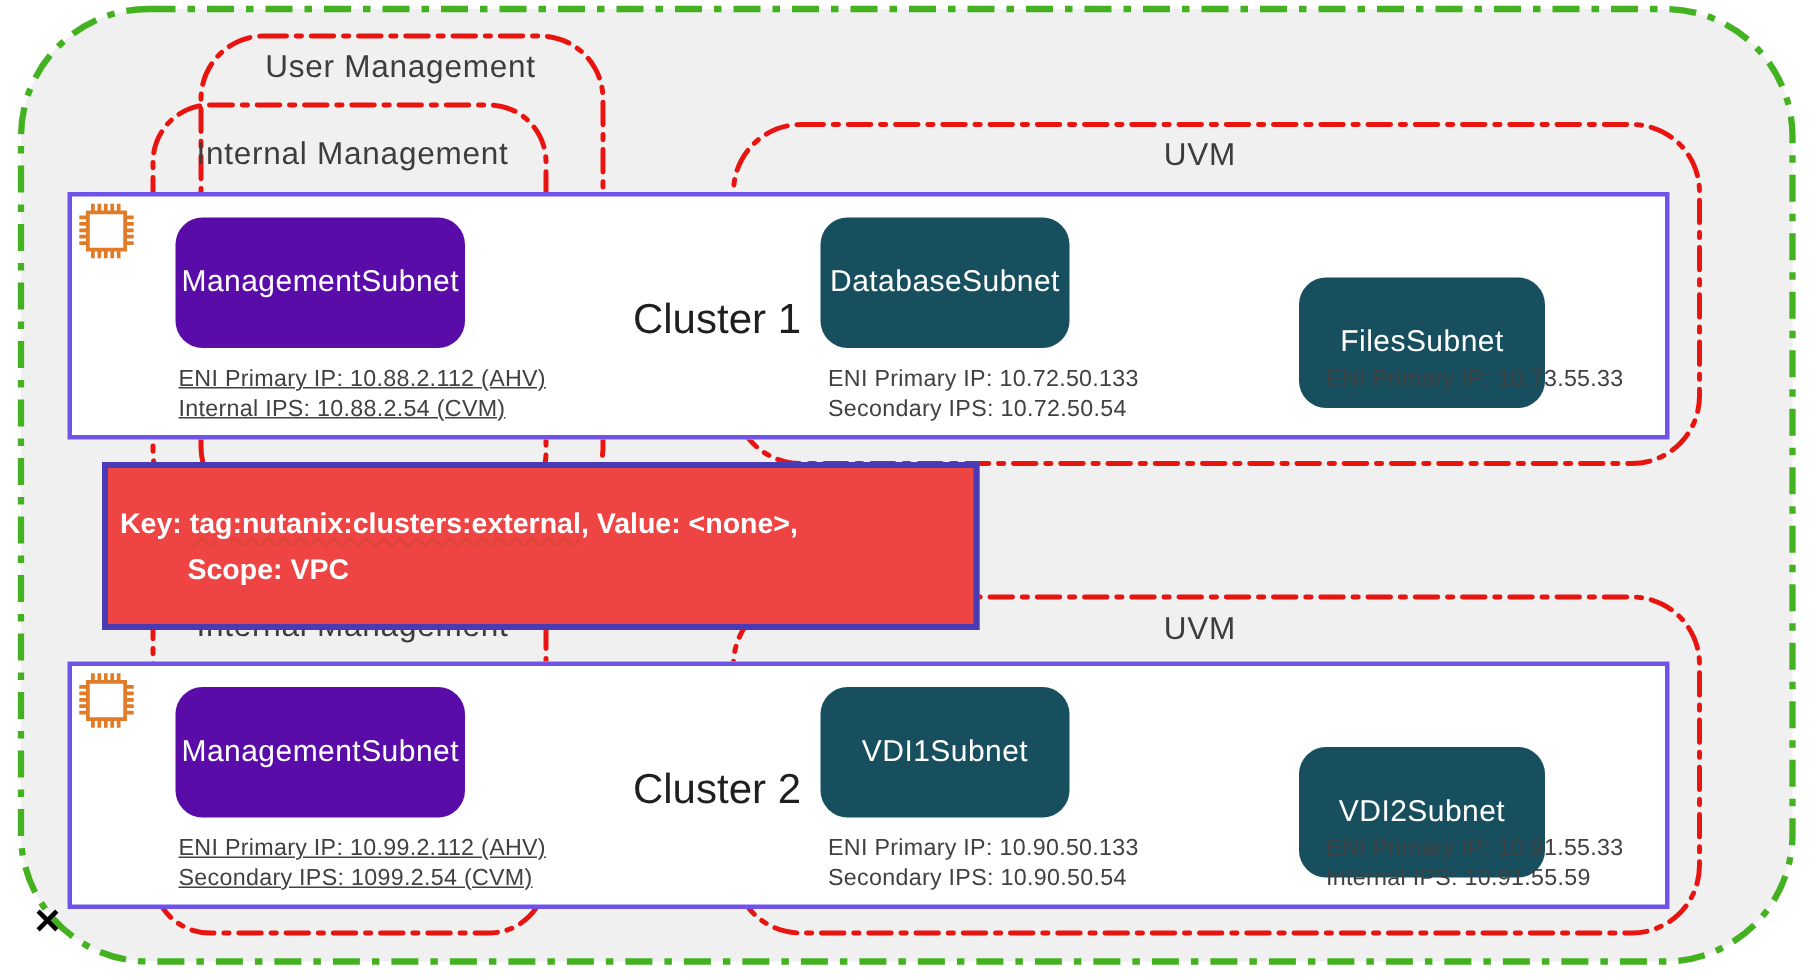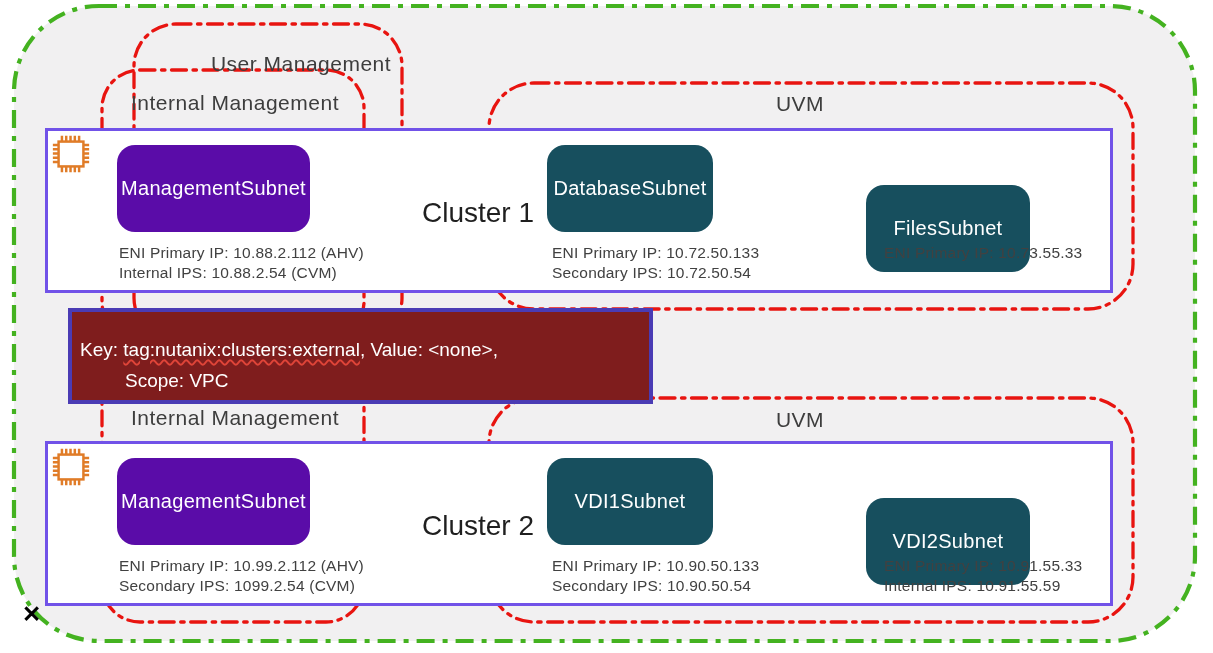--- a/index.html
+++ b/index.html
@@ -16,28 +16,28 @@
   .subnet { position:absolute; top:14px; height:87px; border-radius:18px; color:#fff;
             display:flex; flex-direction:row; align-items:center; justify-content:center;
             font-size:20px; line-height:25px; letter-spacing:.3px; font-weight:400; }
   .subnet.purple { background:#5a0ca8; }
   .subnet.teal   { background:#174f5e; }
   .sb-mgmt  { left:69px;  width:193px; }
   .sb-mid   { left:499px; width:166px; }
   .sb-right { left:818px; width:164px;margin-top:40px; }
   .ip-block { position:absolute; top:112px; font-size:15.5px; line-height:20px;
               color:#414141; letter-spacing:.2px; white-space:nowrap; }
-  .ip-mgmt  { left:71px; }
+  .ip-mgmt  { left:71px;text-decoration:underline; }
   .ip-mid   { left:504px; }
   .ip-right { left:836px; }
   .chip { position:absolute; left:2px; top:2px; z-index:4; }
 
-  .tooltip { position:absolute; left:68px; top:308px; width:585px; height:96px; box-sizing:border-box;
-             background:#7f1d1d; border:4px solid #4a3bb4; z-index:5; color:#fff;
-             font-weight:400; font-size:19px; }
+  .tooltip { position:absolute; left:68px; top:308px; width:585px; height:112px; box-sizing:border-box;
+             background:#ef4444; border:4px solid #4a3bb4; z-index:5; color:#fff;
+             font-weight:700; font-size:19px; }
   .tooltip .line1 { position:absolute; left:8px; top:27px; white-space:nowrap; }
   .tooltip .line2 { position:absolute; left:53px; top:58px; white-space:nowrap; }
   .wavy { text-decoration-line:underline; text-decoration-style:wavy;
           text-decoration-color:#e04438; text-decoration-thickness:2px; text-underline-offset:3px; }
 
   .close-mark { position:absolute; left:22px; top:601px; z-index:6; font-size:23px;
                 font-weight:700; color:#000; line-height:26px; }
 </style>
 </head>
 <body>
@@ -48,21 +48,21 @@
     <rect x="14" y="6" width="1181" height="635" rx="85" fill="#f1f0f1" stroke="#44b220" stroke-width="4.2" stroke-dasharray="18 8 5 8"></rect>
     <g fill="none" stroke="#e81410" stroke-width="3.3" stroke-linecap="round" stroke-dasharray="15 6.5 3.5 6.5">
       <rect x="134" y="24" width="268" height="316" rx="42"></rect>
       <rect x="102" y="70" width="262" height="270" rx="38"></rect>
       <rect x="102" y="310" width="262" height="312" rx="38"></rect>
       <rect x="489" y="83" width="644" height="226" rx="45"></rect>
       <rect x="489" y="398" width="644" height="224" rx="45"></rect>
     </g>
   </svg>
 
-  <div class="region-label" style="left:184px; top:33px;  width:234px;margin-top:19px;">User Management</div>
+  <div class="region-label" style="left:150px; top:33px;  width:234px;">User Management</div>
   <div class="region-label" style="left:105px; top:91px;  width:260px;">Internal Management</div>
   <div class="region-label" style="left:700px; top:92px;  width:200px;">UVM</div>
   <div class="region-label" style="left:105px; top:406px; width:260px;">Internal Management</div>
   <div class="region-label" style="left:700px; top:408px; width:200px;">UVM</div>
 
   <div class="cluster" style="top:128px;">
     <svg class="chip" width="42" height="42" viewBox="0 0 44 44">
       <g stroke="#e07c28" stroke-width="2.6" fill="none">
         <rect x="9" y="9" width="26" height="26" fill="#ffffff"></rect>
         <path d="M12.5 3v6M17 3v6M21.5 3v6M26 3v6M30.5 3v6"></path>

